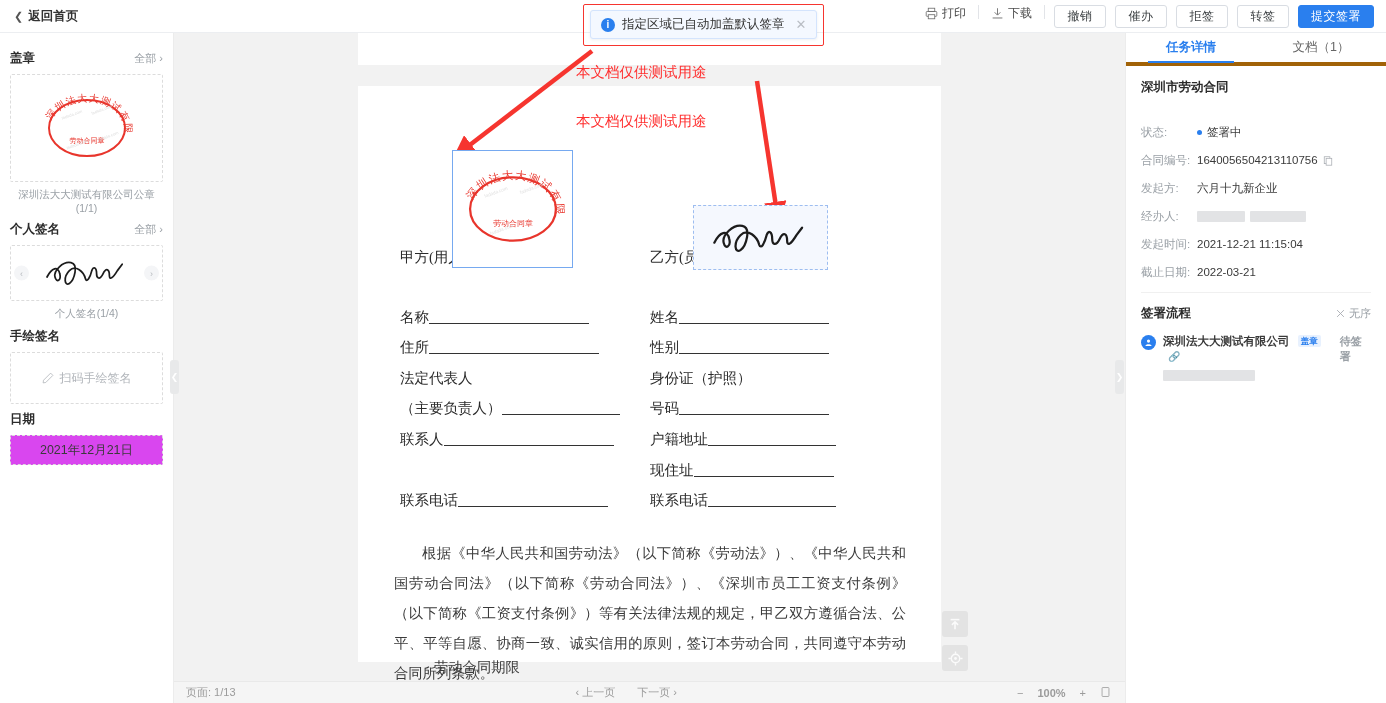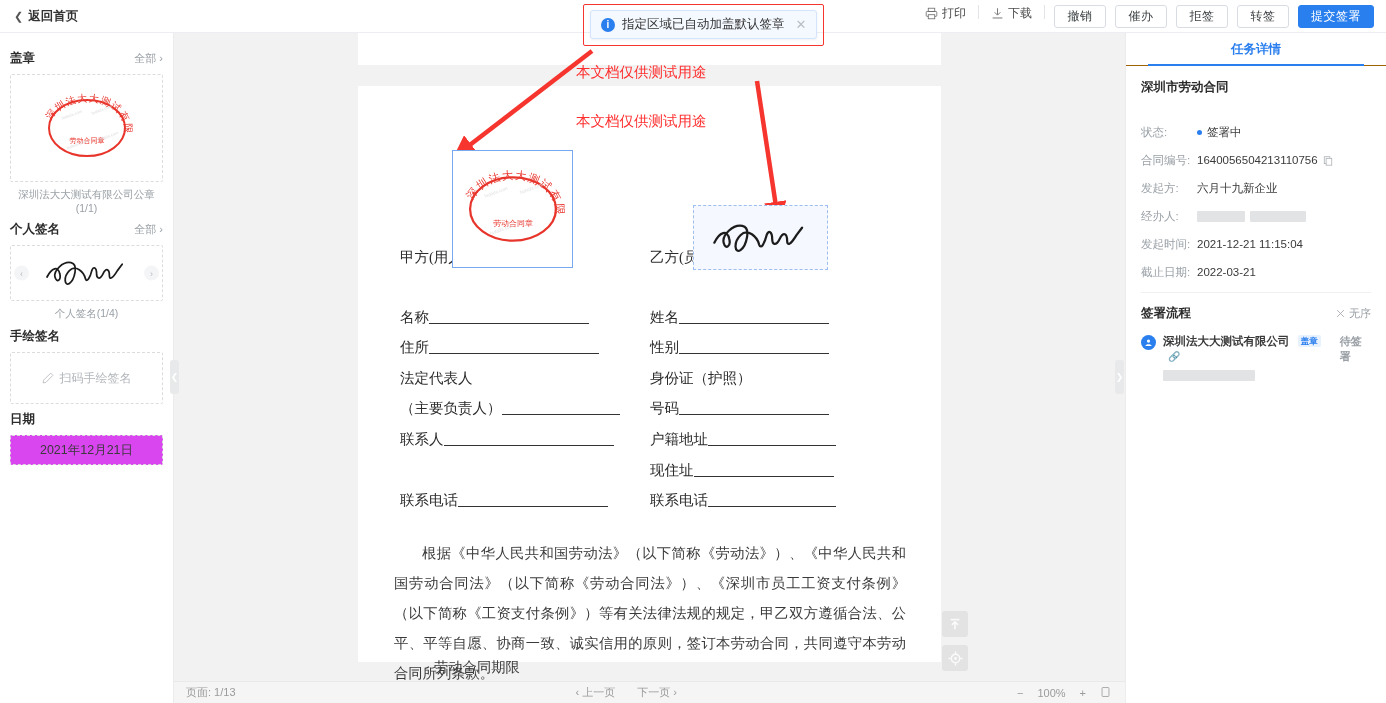--- a/index.html
+++ b/index.html
@@ -114,25 +114,25 @@
   
   .bottombar {
     position:absolute; left:174px; top:681px; width:951px; height:22px;
     background:#f5f5f5; border-top:1px solid #e9e9e9;
     display:flex; align-items:center; font-size:11px; color:#9b9b9b;
   }
   .pageinfo { margin-left:12px; }
   .pagenav { margin-left:auto; display:flex; align-items:center; gap:22px; }
   .pagenav span { cursor:pointer; }
   .zoomctl { margin-left:auto; display:flex; align-items:center; gap:14px; padding-right:14px;}
-  .zoomctl b { font-weight:400; }
+  .zoomctl b { font-weight:700; }
 
   
   .rpanel { position:absolute; left:1125px; top:33px; width:261px; height:670px; background:#fff; border-left:1px solid #ececec; }
-  .tabs { display:flex; height:33px; border-bottom:1px solid #a16207; }
+  .tabs { display:flex; height:33px; border-bottom:4px solid #a16207; }
   .tab { flex:1; display:flex; align-items:center; justify-content:center; font-size:12.5px; color:#666; cursor:pointer; position:relative;}
   .tab.active { color:#2a7fee; font-weight:700; }
   .tab.active:after { content:""; position:absolute; bottom:-1px; left:22px; right:22px; height:2px; background:#2a7fee;}
   .rbody { padding:13px 15px 0 15px; }
   .doc-title { font-size:12.5px; font-weight:700; color:#2b2b2b; margin-bottom:28px; }
   .row { display:flex; font-size:11.5px; line-height:17px; margin-bottom:11px; }
   .row .k { color:#9aa0a6; width:56px; flex:0 0 auto; }
   .row .v { color:#3a3a3a; display:flex; align-items:center; gap:5px;}
   .dot { width:5px;height:5px;border-radius:50%;background:#2a7fee;display:inline-block;}
   .blurred { display:inline-block; height:11px; background:#e2e3e5; border-radius:1px; }
@@ -381,20 +381,21 @@
         <svg width="11" height="12" viewBox="0 0 16 16">
           <rect x="3" y="1.5" width="10" height="13" rx="1" fill="none" stroke="#9b9b9b" stroke-width="1.2"></rect>
         </svg>
       </span>
     </div>
   </div>
 
   <div class="rpanel">
     <div class="tabs">
       <div class="tab active">任务详情</div>
+      <div class="tab">文档（1）</div>
     </div>
 
     <div class="rbody">
       <div class="doc-title">深圳市劳动合同</div>
 
       <div class="row">
         <span class="k">状态:</span>
         <span class="v">
           <i class="dot"></i>
           <span>签署中</span>

